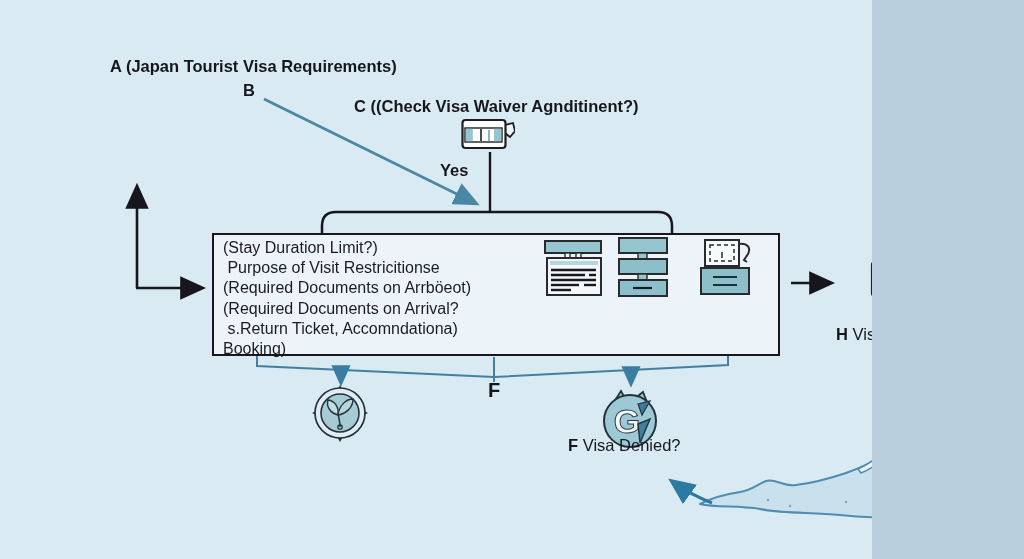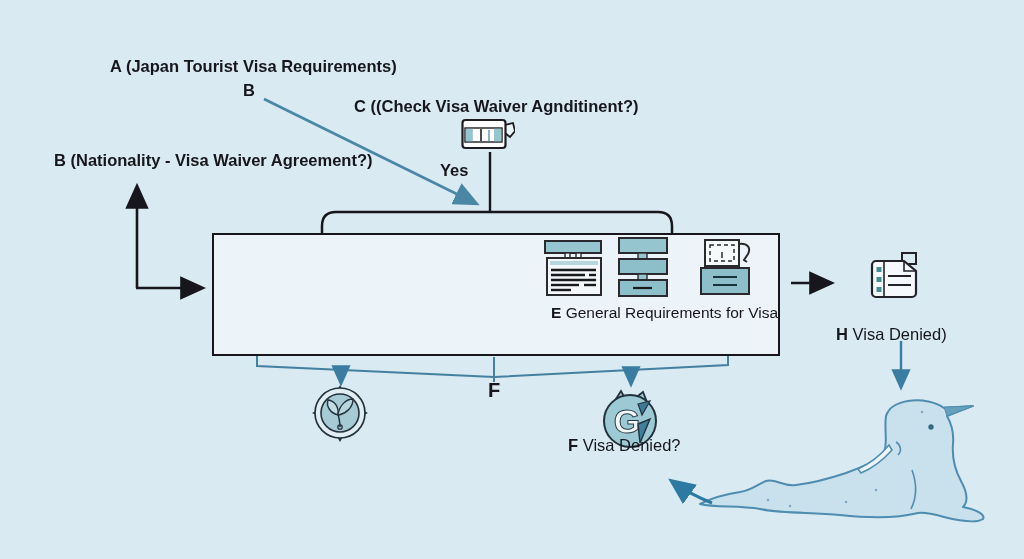--- a/index.html
+++ b/index.html
@@ -1,17 +1,17 @@
 <!DOCTYPE html>
 <html><head>
 <meta charset="utf-8">
 <style>
   html,body{margin:0;padding:0;background:#b9cfdd;}
   .canvas{
-    position:relative;width:1024px;height:559px;overflow:hidden;
+    position:relative;width:872px;height:559px;overflow:hidden;
     background:#d9eaf3;
     font-family:"Liberation Sans", sans-serif;
     color:#16161c;
   }
   .lbl{position:absolute;white-space:nowrap;color:#16161c;}
   .lbl .pfx{font-weight:bold;}
   .bold-all{font-weight:bold;}
   .lbl .rest{font-weight:400;}
   .sz16{font-size:16.5px;}
   .sz15{font-size:15.5px;}
@@ -111,37 +111,41 @@
 
   <div class="lbl sz16 bold-all" style="left:243px;top:81px;">B</div>
 
   <div class="lbl sz16 bold-all" style="left:354px;top:97px;">
     <span class="pfx">C</span>
     <span>((Check Visa Waiver Agnditinent?)</span>
   </div>
 
   <div class="lbl sz16 bold-all" style="left:440px;top:161px;text-align:right;">Yes</div>
 
-  <div class="lbl sz16 bold-all" style="left:54px;top:151px;">
-    <span class="pfx">B</span>
-    <span>(Nationality - Visa Waiver Agreement?)</span>
-  </div>
 
   <svg class="abs" style="left:461px;top:116px;" width="54" height="36" viewBox="0 0 54 36">
     <path d="M 44 9 L 52 7 L 54 15 L 49 21 L 44 17 Z" fill="#eef5f8" stroke="#1e1e22" stroke-width="1.8"></path>
     <rect x="1.5" y="4" width="43" height="28" rx="3" fill="#ffffff" stroke="#1e1e22" stroke-width="2.2"></rect>
     <rect x="4" y="12" width="37" height="14" fill="#ffffff" stroke="#1e1e22" stroke-width="1.4"></rect>
     <rect x="4.8" y="12.8" width="7" height="12.4" fill="#95c5cf"></rect>
     <rect x="33" y="12.8" width="7.3" height="12.4" fill="#95c5cf"></rect>
     <line x1="20" y1="13" x2="20" y2="25" stroke="#1e1e22" stroke-width="1.6"></line>
     <line x1="28" y1="14" x2="28" y2="25" stroke="#44809f" stroke-width="1.2"></line>
   </svg>
 
   <div class="main-box"></div>
 
+  <div class="box-text">
+    <div class="box-line">(Stay Duration Limit?)</div>
+    <div class="box-line"> Purpose of Visit Restricitionse</div>
+    <div class="box-line">(Required Documents on Arrböeot)</div>
+    <div class="box-line">(Required Documents on Arrival?</div>
+    <div class="box-line"> s.Return Ticket, Accomndationa)</div>
+    <div class="box-line">Booking)</div>
+  </div>
 
   <svg class="abs" style="left:543px;top:239px;" width="64" height="58" viewBox="0 0 64 58">
     <rect x="2" y="2" width="56" height="12" fill="#95c5cf" stroke="#2a2a2e" stroke-width="2"></rect>
     <rect x="22" y="14" width="5" height="5" fill="#f4f8fa" stroke="#2a2a2e" stroke-width="1.4"></rect>
     <rect x="33" y="14" width="5" height="5" fill="#f4f8fa" stroke="#2a2a2e" stroke-width="1.4"></rect>
     <rect x="4" y="19" width="54" height="37" fill="#f4f8fa" stroke="#2a2a2e" stroke-width="2"></rect>
     <rect x="7" y="22" width="48" height="4" fill="#b7d5dc"></rect>
     <g stroke="#1a1a1e" stroke-width="2.4">
       <line x1="8" y1="31" x2="53" y2="31"></line>
       <line x1="8" y1="36" x2="42" y2="36"></line>
@@ -165,24 +169,20 @@
   <svg class="abs" style="left:697px;top:238px;" width="60" height="58" viewBox="0 0 60 58">
     <rect x="8" y="2" width="34" height="26" fill="#f6fafb" stroke="#2a2a2e" stroke-width="2"></rect>
     <rect x="13" y="7" width="24" height="16" fill="none" stroke="#2a2a2e" stroke-width="1.5" stroke-dasharray="4 3"></rect>
     <line x1="25" y1="14" x2="25" y2="20" stroke="#2a2a2e" stroke-width="1.5"></line>
     <path d="M 42 6 C 51 5 54 10 51 16 L 47 22 L 50 24" fill="none" stroke="#2a2a2e" stroke-width="2"></path>
     <rect x="4" y="30" width="48" height="26" fill="#8cbfca" stroke="#2a2a2e" stroke-width="2"></rect>
     <line x1="16" y1="39" x2="40" y2="39" stroke="#17323a" stroke-width="2"></line>
     <line x1="16" y1="47" x2="40" y2="47" stroke="#17323a" stroke-width="2"></line>
   </svg>
 
-  <div class="lbl sz15" style="left:551px;top:304px;">
-    <span class="pfx">E</span>
-    <span class="rest">General Requirements for Visa</span>
-  </div>
 
   <svg class="abs" style="left:866px;top:251px;" width="56" height="50" viewBox="0 0 56 50">
     <rect x="36" y="2" width="14" height="11" fill="none" stroke="#222228" stroke-width="2"></rect>
     <path d="M 10 10 H 38 L 50 20 V 42 a 4 4 0 0 1 -4 4 H 10 a 4 4 0 0 1 -4 -4 V 14 a 4 4 0 0 1 4 -4 Z" fill="#f5f9fb" stroke="#222228" stroke-width="2.2"></path>
     <path d="M 38 10 L 38 20 L 50 20" fill="none" stroke="#222228" stroke-width="1.6"></path>
     <line x1="18" y1="10" x2="18" y2="46" stroke="#222228" stroke-width="1.6"></line>
     <g fill="#4b8b96">
       <rect x="10.5" y="16" width="5" height="5"></rect>
       <rect x="10.5" y="26" width="5" height="5"></rect>
       <rect x="10.5" y="36" width="5" height="5"></rect>

